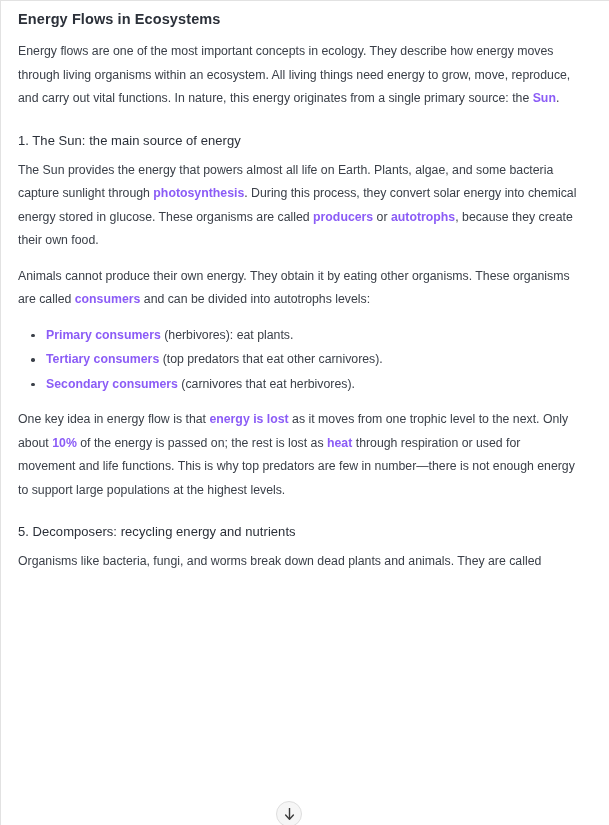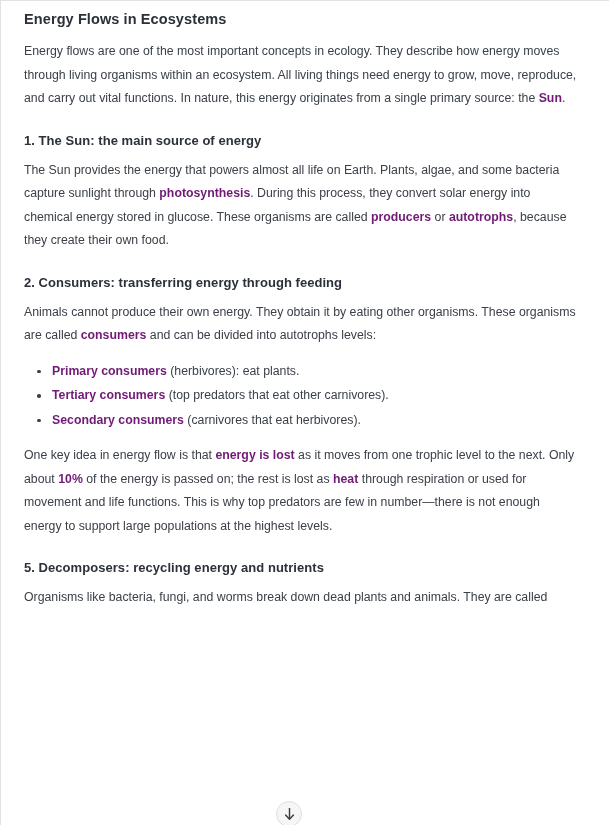--- a/index.html
+++ b/index.html
@@ -17,49 +17,49 @@
   .page {
     position: relative;
     width: 609px;
     height: 825px;
     box-sizing: border-box;
     border-top: 1px solid #e2e2e2;
     border-left: 1px solid #e2e2e2;
     background: #ffffff;
   }
   .content {
-    padding: 6px 30px 0 23px;
+    padding: 6px 30px 0 17px;
   }
   .doc-title {
     font-size: 14.5px;
     font-weight: bold;
     color: #2b3039;
     margin: 4px 0 13px 0;
     letter-spacing: 0.1px;
   }
   .section-heading {
     font-size: 13px;
-    font-weight: bold;
+    font-weight: normal;
     color: #2b3039;
     margin: 22px 0 11px 0;
     letter-spacing: 0.05px;
   }
   p.body-text {
     font-size: 12.3px;
     line-height: 23.5px;
     color: #3b4049;
     margin: 0 0 12px 0;
     text-align: left;
   }
   p.body-text:last-child {
     margin-bottom: 0;
   }
   b, strong {
     font-weight: bold;
-    color: #701a75;
+    color: #8b5cf6;
   }
   ul.bullet-list {
     list-style: none;
     margin: 0 0 12px 0;
     padding: 0;
   }
   ul.bullet-list li {
     font-size: 12.3px;
     line-height: 23.5px;
     color: #3b4049;
@@ -100,21 +100,20 @@
 <div class="page">
   <div class="content">
 
     <div class="doc-title">Energy Flows in Ecosystems</div>
 
     <p class="body-text"><span>Energy flows are one of the most important concepts in ecology. They describe how energy moves through living organisms within an ecosystem. All living things need energy to grow, move, reproduce, and carry out vital functions. In nature, this energy originates from a single primary source: the </span><b>Sun</b><span>.</span></p>
 
     <div class="section-heading">1. The Sun: the main source of energy</div>
     <p class="body-text"><span>The Sun provides the energy that powers almost all life on Earth. Plants, algae, and some bacteria capture sunlight through </span><b>photosynthesis</b><span>. During this process, they convert solar energy into chemical energy stored in glucose. These organisms are called </span><b>producers</b><span> or </span><b>autotrophs</b><span>, because they create their own food.</span></p>
 
-    <div class="section-heading">2. Consumers: transferring energy through feeding</div>
     <p class="body-text"><span>Animals cannot produce their own energy. They obtain it by eating other organisms. These organisms are called </span><b>consumers</b><span> and can be divided into autotrophs levels:</span></p>
 
     <ul class="bullet-list">
       <li><span class="bullet-dot"></span><b>Primary consumers</b><span> (herbivores): eat plants.</span></li>
       <li><span class="bullet-dot"></span><b>Tertiary consumers</b><span> (top predators that eat other carnivores).</span></li>
       <li><span class="bullet-dot"></span><b>Secondary consumers</b><span> (carnivores that eat herbivores).</span></li>
     </ul>
 
 
 

